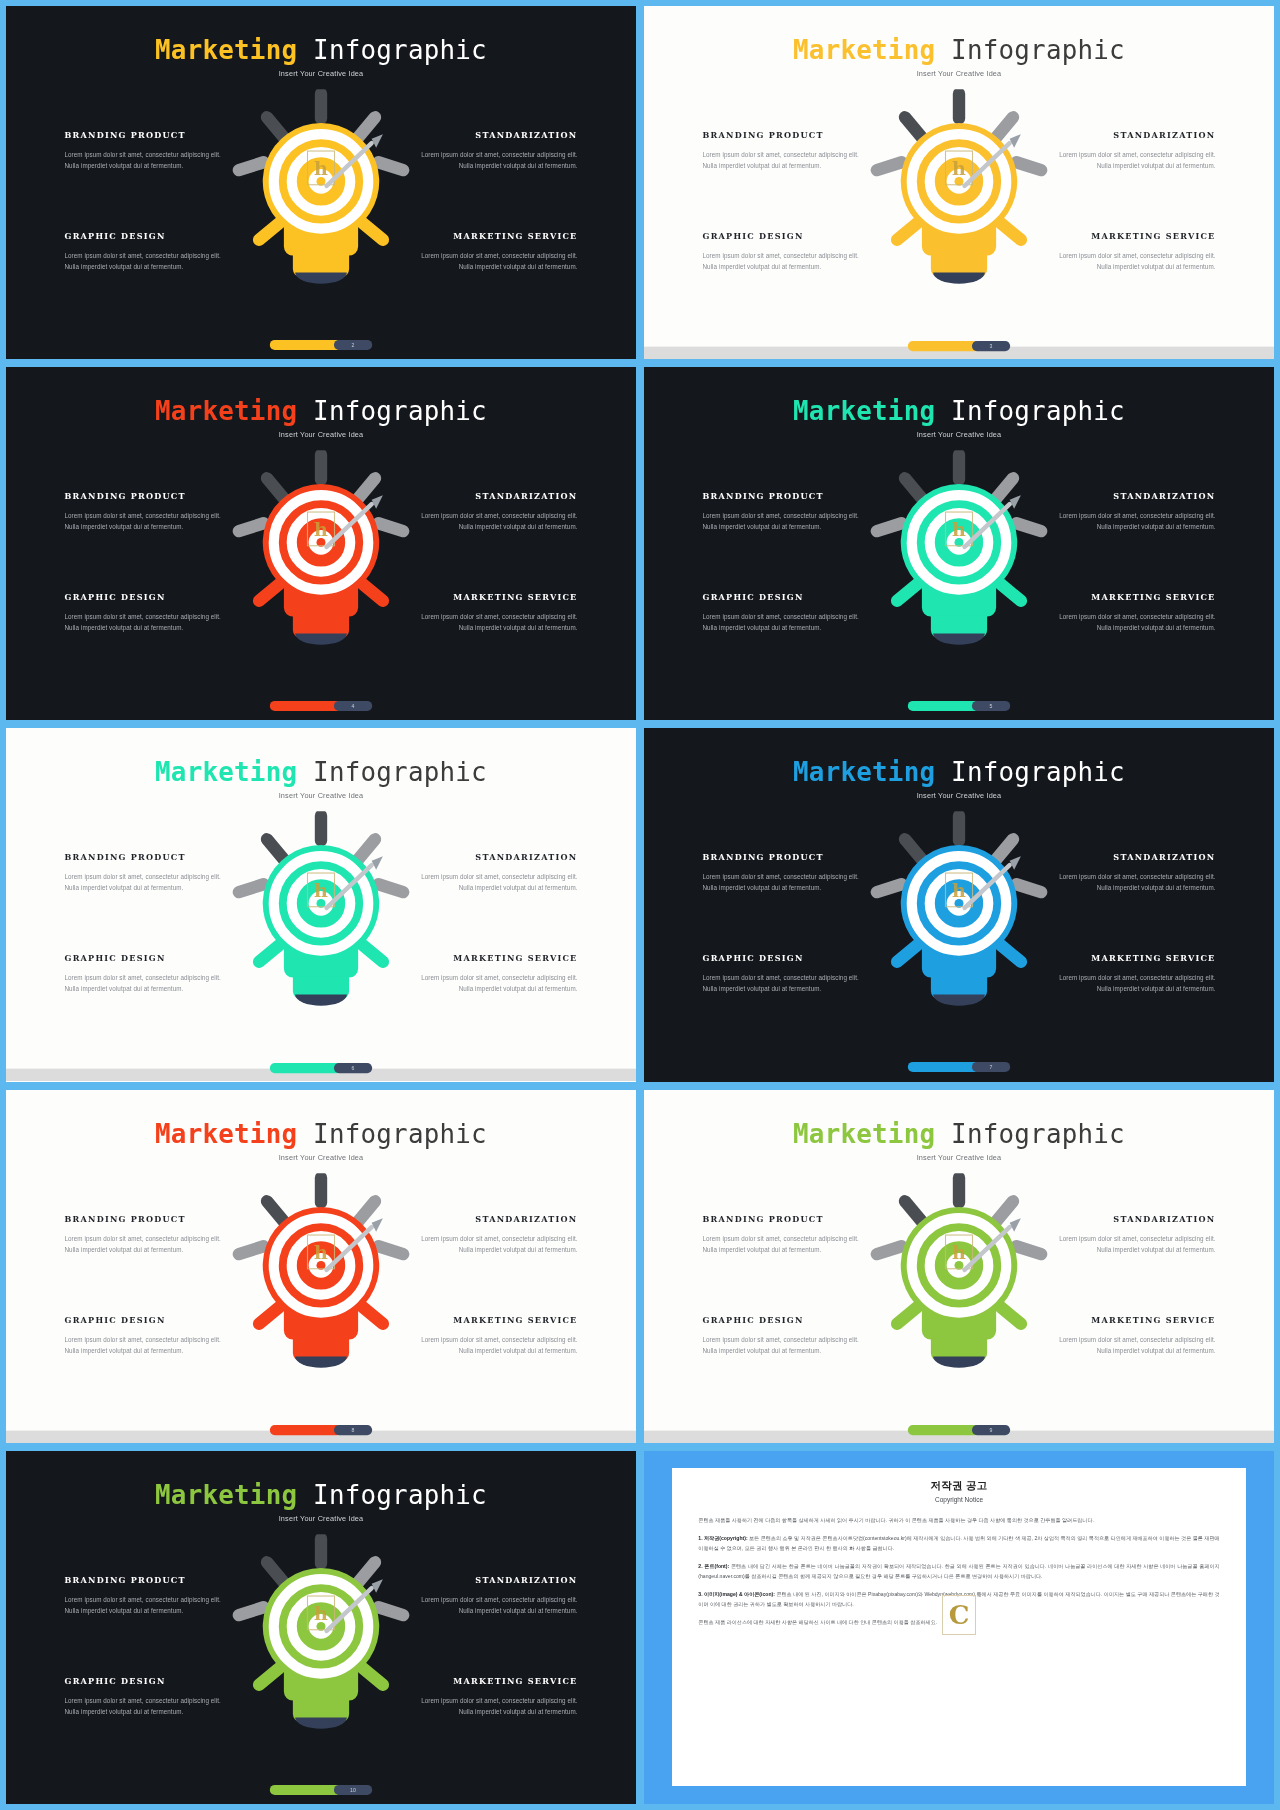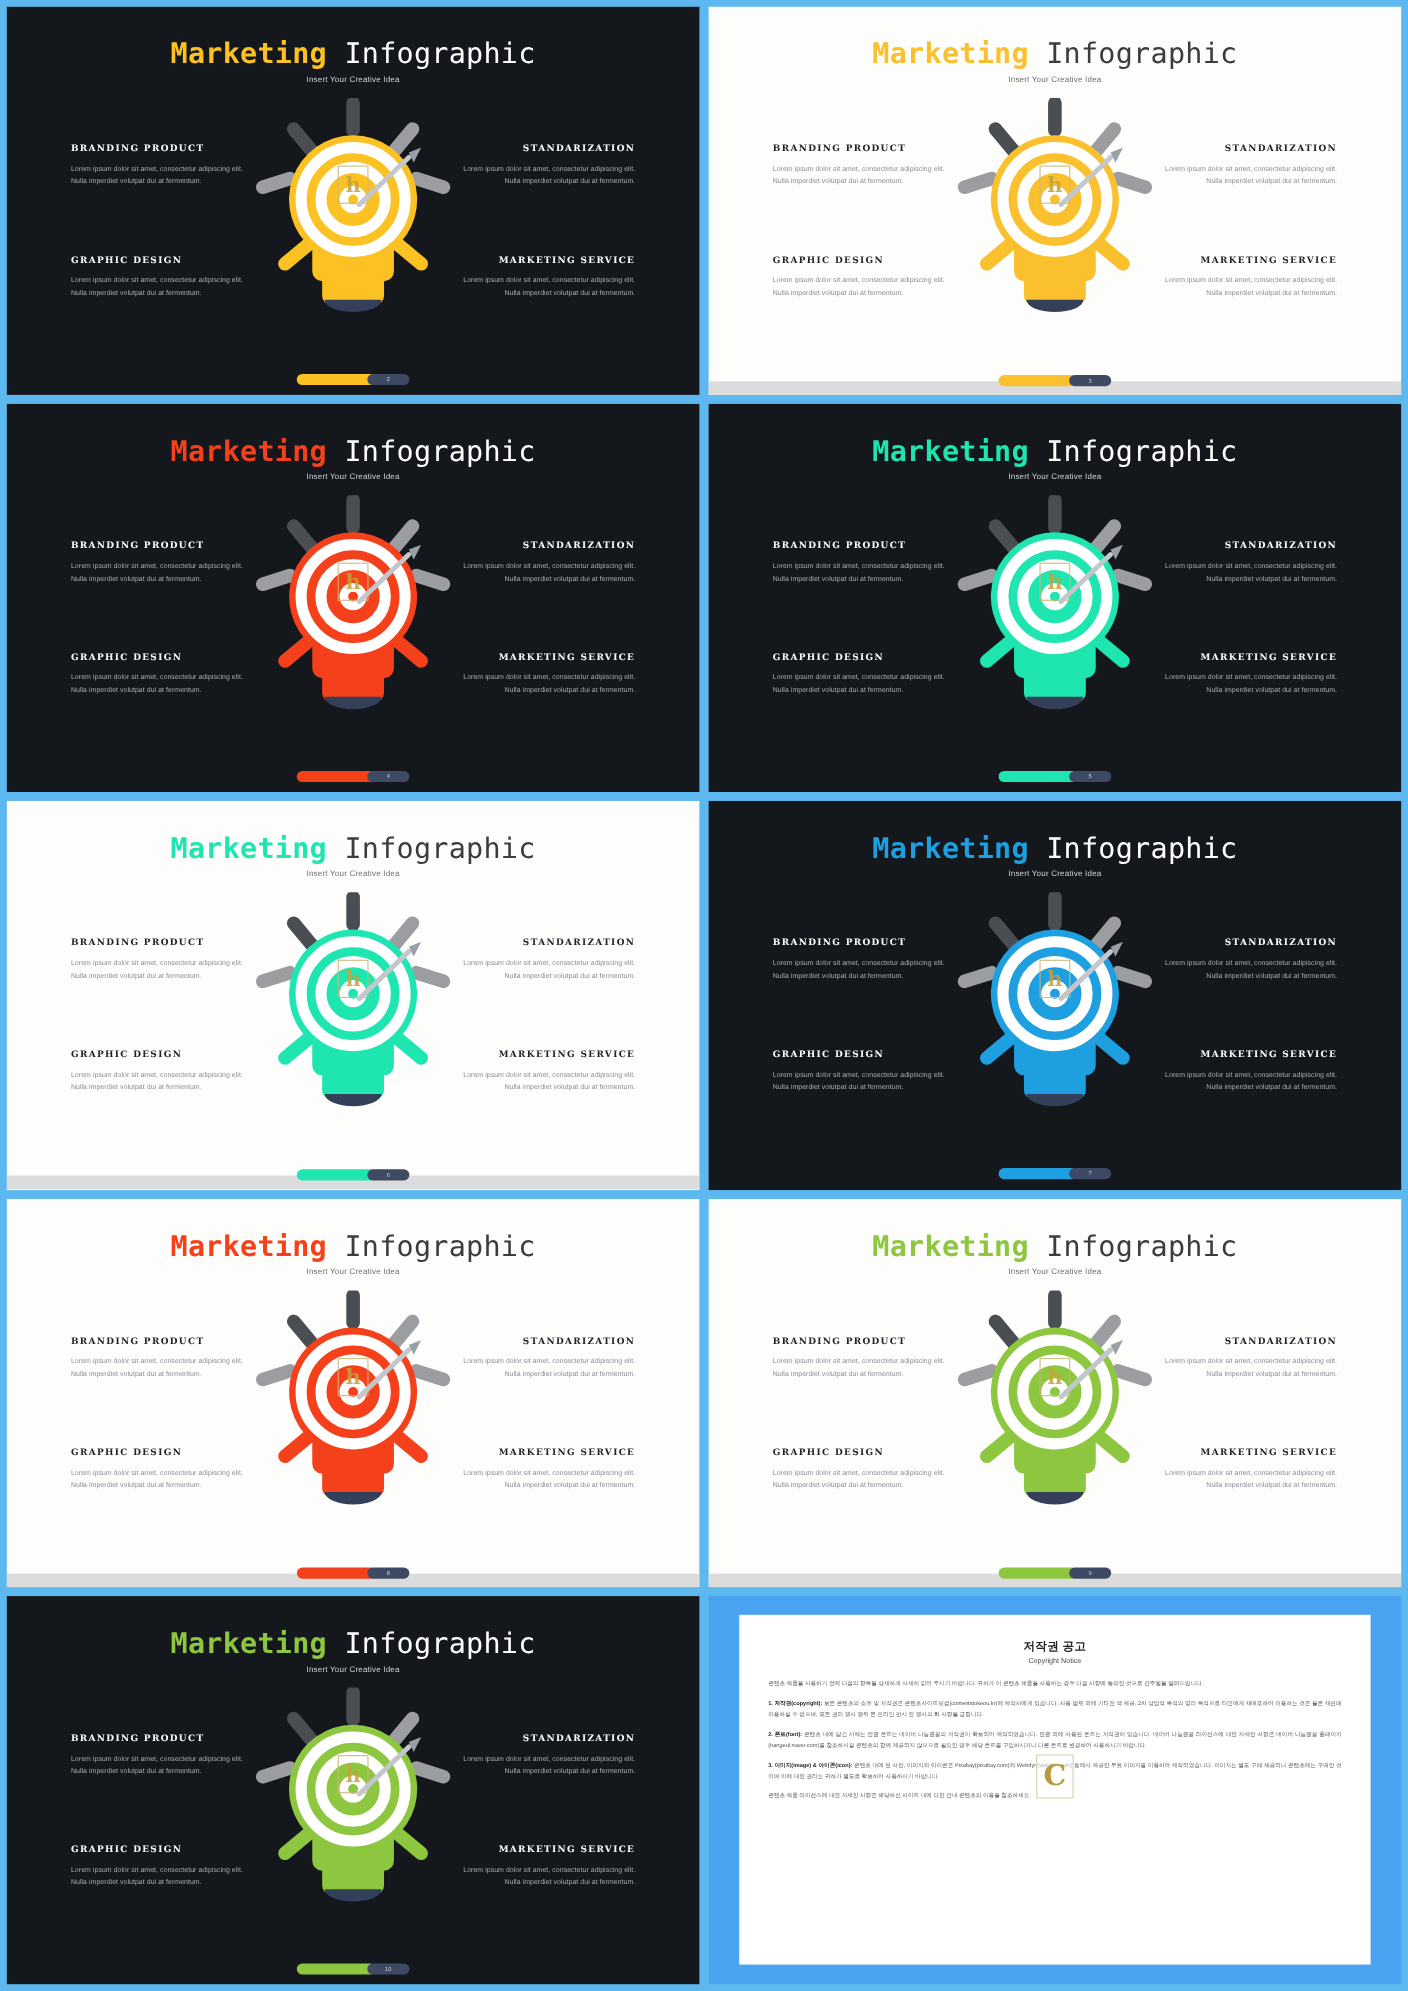--- a/index.html
+++ b/index.html
@@ -123,21 +123,21 @@
 
   
   .copy-slide {
     position: relative; width: 100%; height: 100%;
     background: #4aa3f0;
     display: flex; align-items: center; justify-content: center;
   }
   .copy-page {
     background: #ffffff;
     width: 91%; height: 90%;
-    padding: 22px 26px 10px 26px;
+    padding: 11px 26px 10px 26px;
     position: relative;
     overflow: hidden;
   }
   .copy-title {
     text-align: center;
     font-size: 10.5px;
     font-weight: bold;
     color: #222;
     letter-spacing: .3px;
   }

